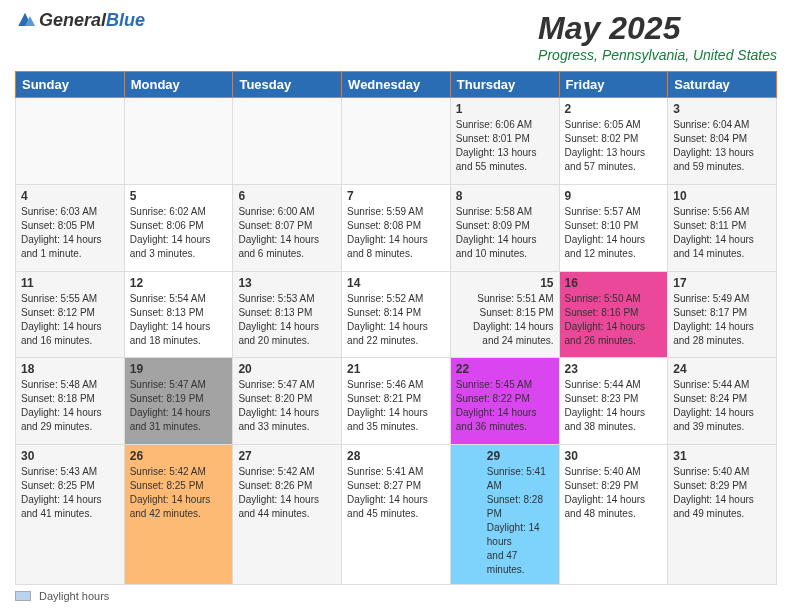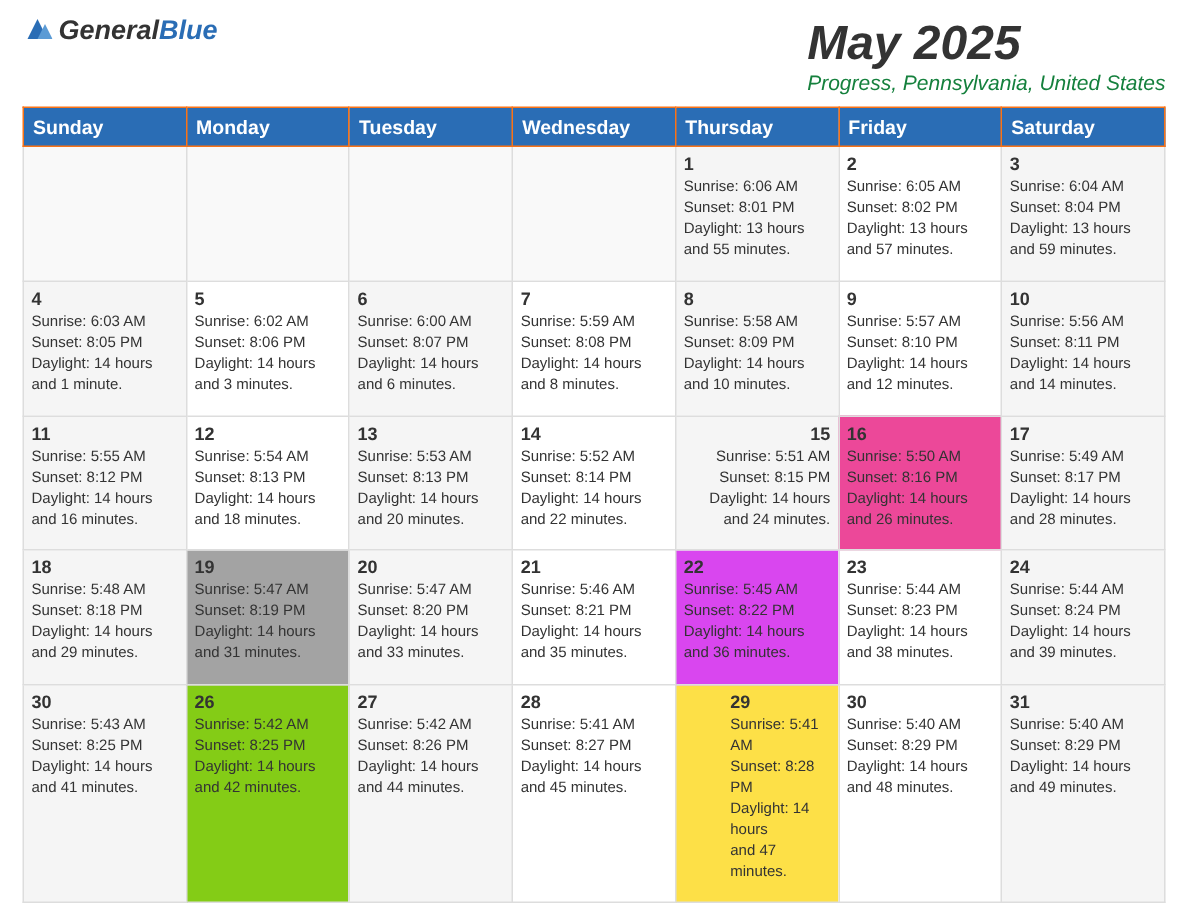--- a/index.html
+++ b/index.html
@@ -249,41 +249,45 @@
           <td style="background: rgb(245, 245, 245);">
             <span class="day-number">24</span>
             <div class="day-info">Sunrise: 5:44 AM<br>Sunset: 8:24 PM<br>Daylight: 14 hours<br>and 39 minutes.</div>
           </td>
         </tr>
         <tr>
           <td style="background: rgb(245, 245, 245);">
             <span class="day-number">30</span>
             <div class="day-info">Sunrise: 5:43 AM<br>Sunset: 8:25 PM<br>Daylight: 14 hours<br>and 41 minutes.</div>
           </td>
-          <td style="background: #84cc16;">
+          <td style="background: #fdba74;">
             <span class="day-number">26</span>
             <div class="day-info">Sunrise: 5:42 AM<br>Sunset: 8:25 PM<br>Daylight: 14 hours<br>and 42 minutes.</div>
           </td>
           <td style="background: rgb(245, 245, 245);">
             <span class="day-number">27</span>
             <div class="day-info">Sunrise: 5:42 AM<br>Sunset: 8:26 PM<br>Daylight: 14 hours<br>and 44 minutes.</div>
           </td>
           <td style="background: rgb(255, 255, 255);">
             <span class="day-number">28</span>
             <div class="day-info">Sunrise: 5:41 AM<br>Sunset: 8:27 PM<br>Daylight: 14 hours<br>and 45 minutes.</div>
           </td>
-          <td style="background: #fde047; padding-left: 36px;">
+          <td style="background: #7dd3fc; padding-left: 36px;">
             <span class="day-number">29</span>
             <div class="day-info">Sunrise: 5:41 AM<br>Sunset: 8:28 PM<br>Daylight: 14 hours<br>and 47 minutes.</div>
           </td>
           <td style="background: rgb(255, 255, 255);">
             <span class="day-number">30</span>
             <div class="day-info">Sunrise: 5:40 AM<br>Sunset: 8:29 PM<br>Daylight: 14 hours<br>and 48 minutes.</div>
           </td>
           <td style="background: rgb(245, 245, 245);">
             <span class="day-number">31</span>
             <div class="day-info">Sunrise: 5:40 AM<br>Sunset: 8:29 PM<br>Daylight: 14 hours<br>and 49 minutes.</div>
           </td>
         </tr>
       </tbody>
   </table>
 
+  <div class="footer">
+    <span class="legend-box"></span>
+    <span>Daylight hours</span>
+  </div>
 </div>
 
 </body></html>

